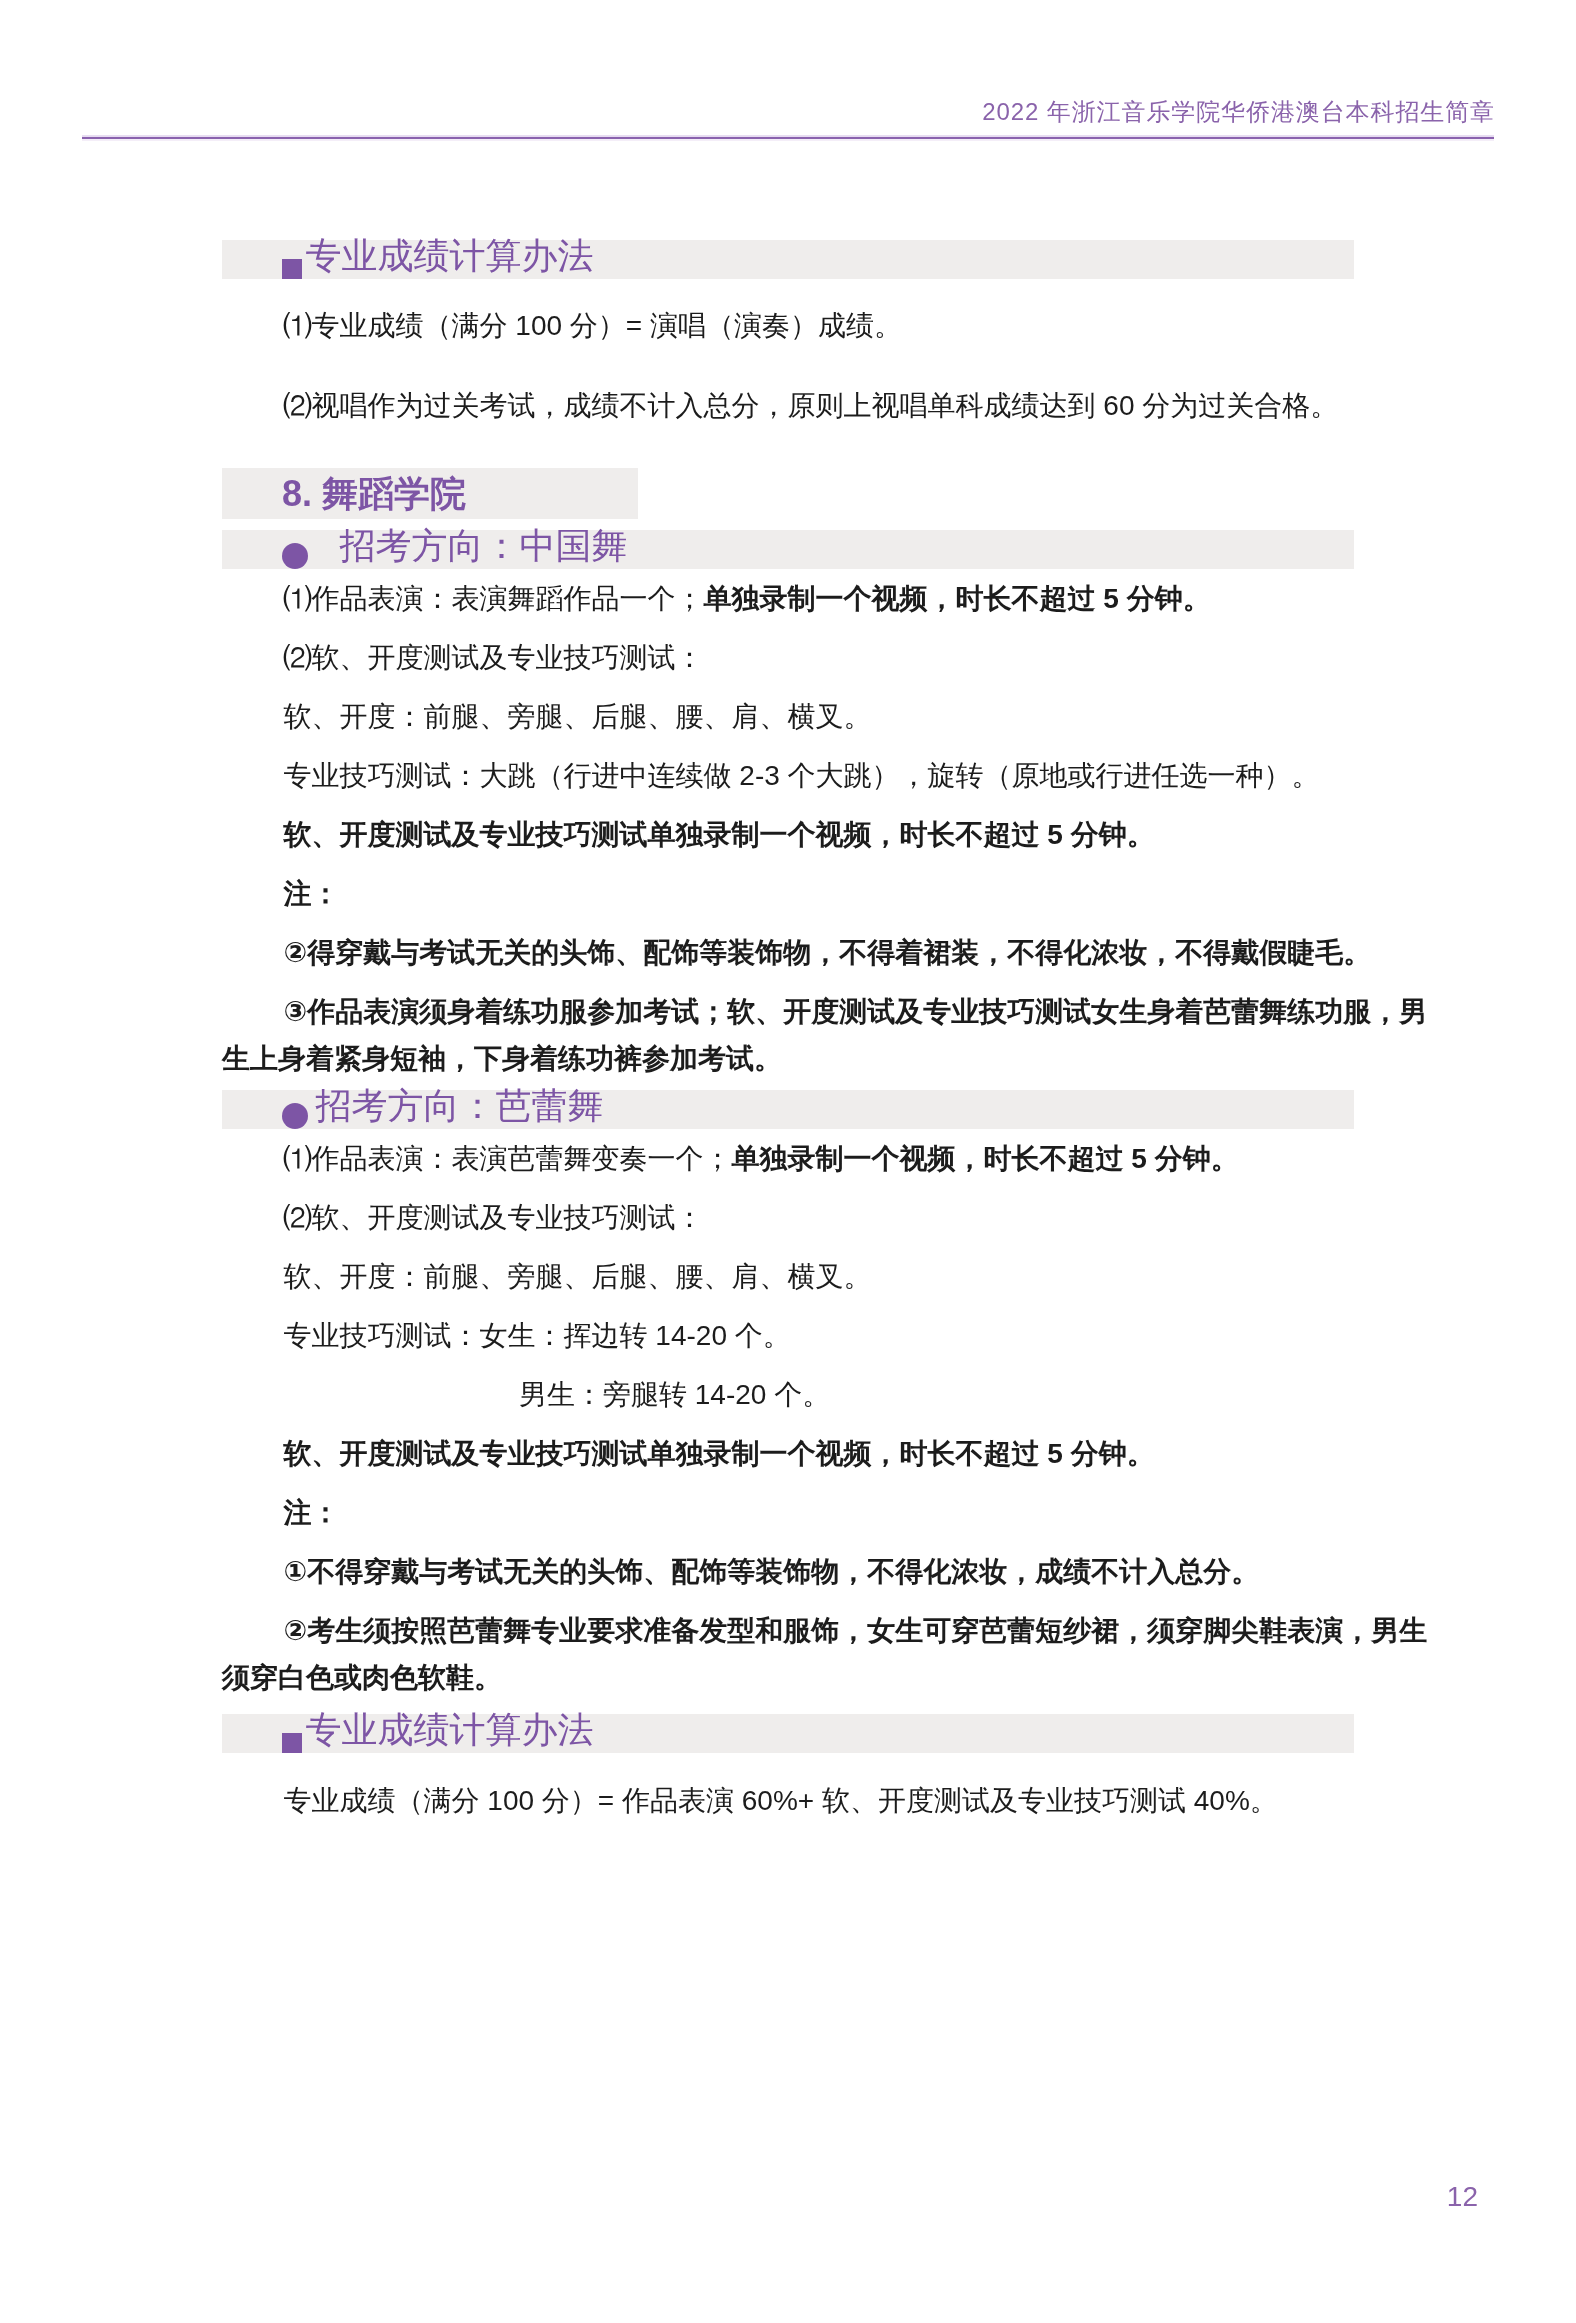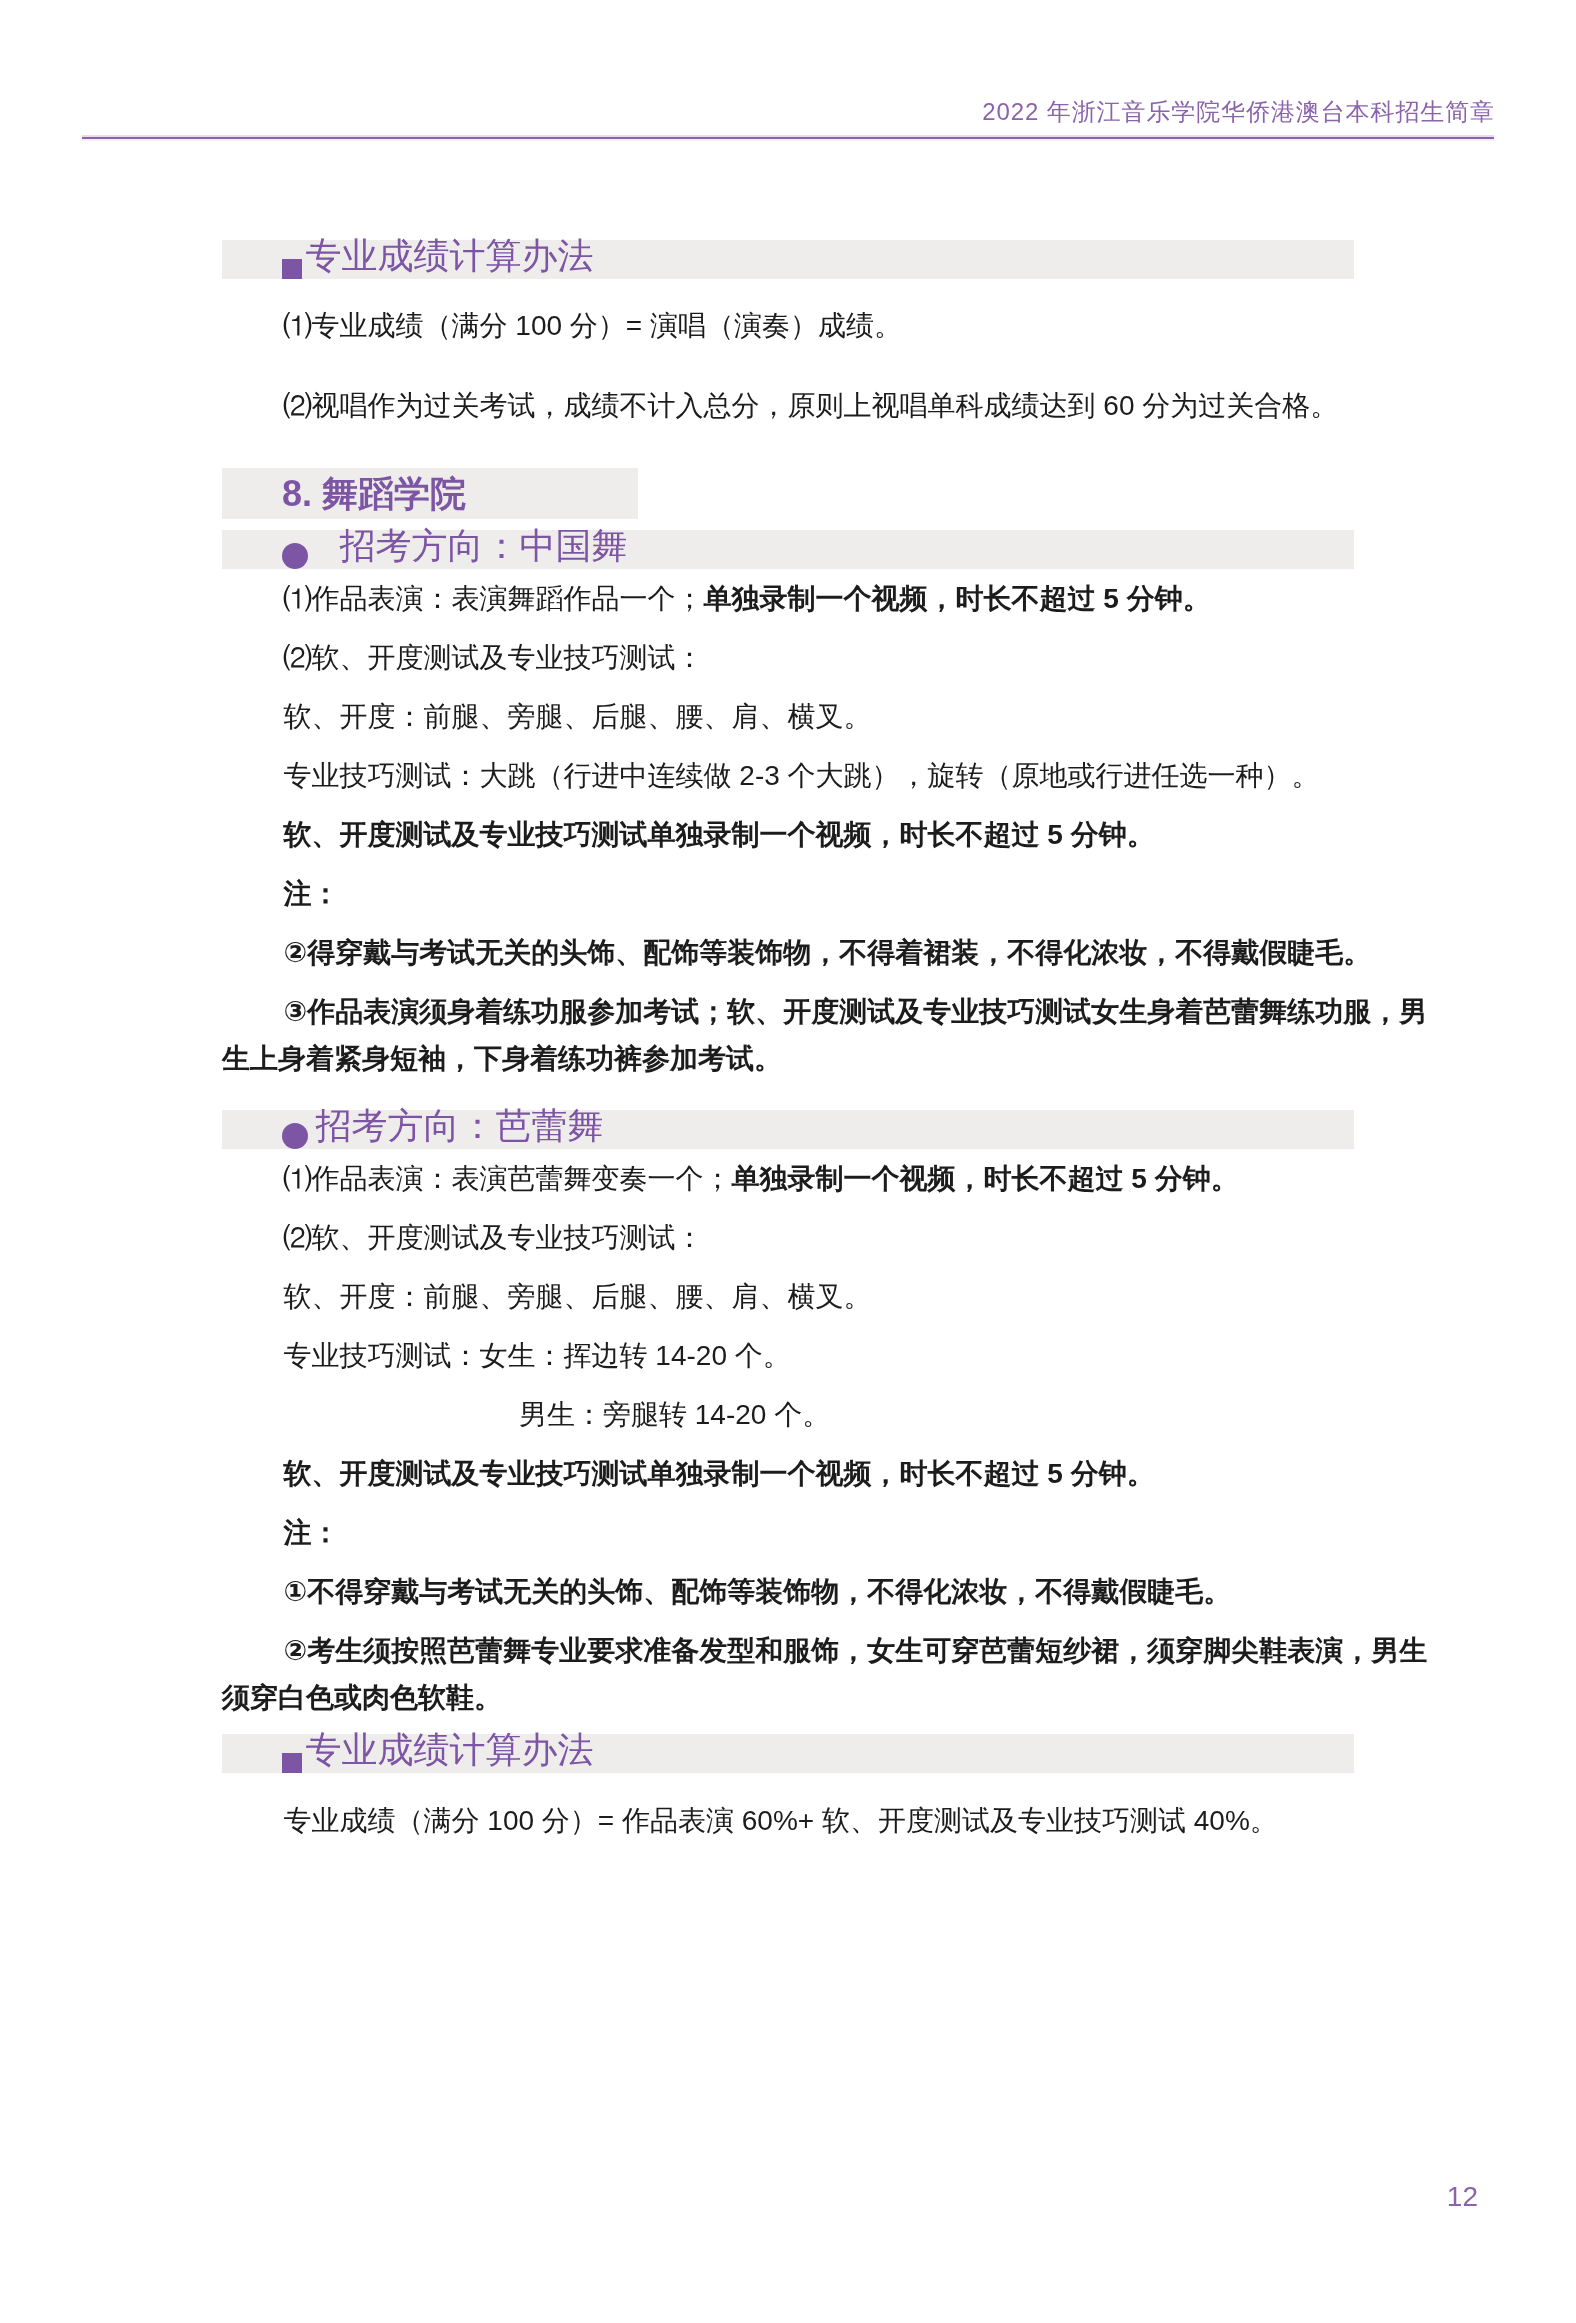--- a/index.html
+++ b/index.html
@@ -39,21 +39,21 @@
   .ci{
     display:inline-block;width:26px;height:26px;border-radius:50%;
     background:#7d55a5;margin-right:7.5px;flex:0 0 auto;
   }
   .para{margin:12px 0 0 0;text-indent:2.2em;}
   .para.first{margin-top:6px;}
   .para.hang{text-indent:0;padding-left:297px;}
   .b{font-weight:bold;}
   .mt25{margin-top:23.4px;}
   .mt35{margin-top:33px;}
-  .mt12{margin-top:28px;}
+  .mt12{margin-top:8px;}
   .mt11{margin-top:10.3px;gap:24px;}
   .mt14{margin-top:13px;}
   .mt26{margin-top:24px;}
   .page-number{
     position:absolute;top:2181px;right:99px;
     font-size:28px;color:#8a63ab;
   }
 </style>
 </head>
 <body>
@@ -89,21 +89,21 @@
     <span class="ci"></span>
     <span>招考方向：芭蕾舞</span>
   </div>
   <div class="para first"><span>⑴作品表演：表演芭蕾舞变奏一个；</span><span class="b">单独录制一个视频，时长不超过 5 分钟。</span></div>
   <div class="para">⑵软、开度测试及专业技巧测试：</div>
   <div class="para">软、开度：前腿、旁腿、后腿、腰、肩、横叉。</div>
   <div class="para">专业技巧测试：女生：挥边转 14-20 个。</div>
   <div class="para hang">男生：旁腿转 14-20 个。</div>
   <div class="para b">软、开度测试及专业技巧测试单独录制一个视频，时长不超过 5 分钟。</div>
   <div class="para b">注：</div>
-  <div class="para b">①不得穿戴与考试无关的头饰、配饰等装饰物，不得化浓妆，不得戴假睫毛。</div>
+  <div class="para b">①不得穿戴与考试无关的头饰、配饰等装饰物，不得化浓妆，成绩不计入总分。</div>
   <div class="para b">②考生须按照芭蕾舞专业要求准备发型和服饰，女生可穿芭蕾短纱裙，须穿脚尖鞋表演，男生须穿白色或肉色软鞋。</div>
 
   <div class="bar mt14">
     <span class="sq"></span>
     <span>专业成绩计算办法</span>
   </div>
   <div class="para mt26">专业成绩（满分 100 分）= 作品表演 60%+ 软、开度测试及专业技巧测试 40%。</div>
 
 </div>
 

